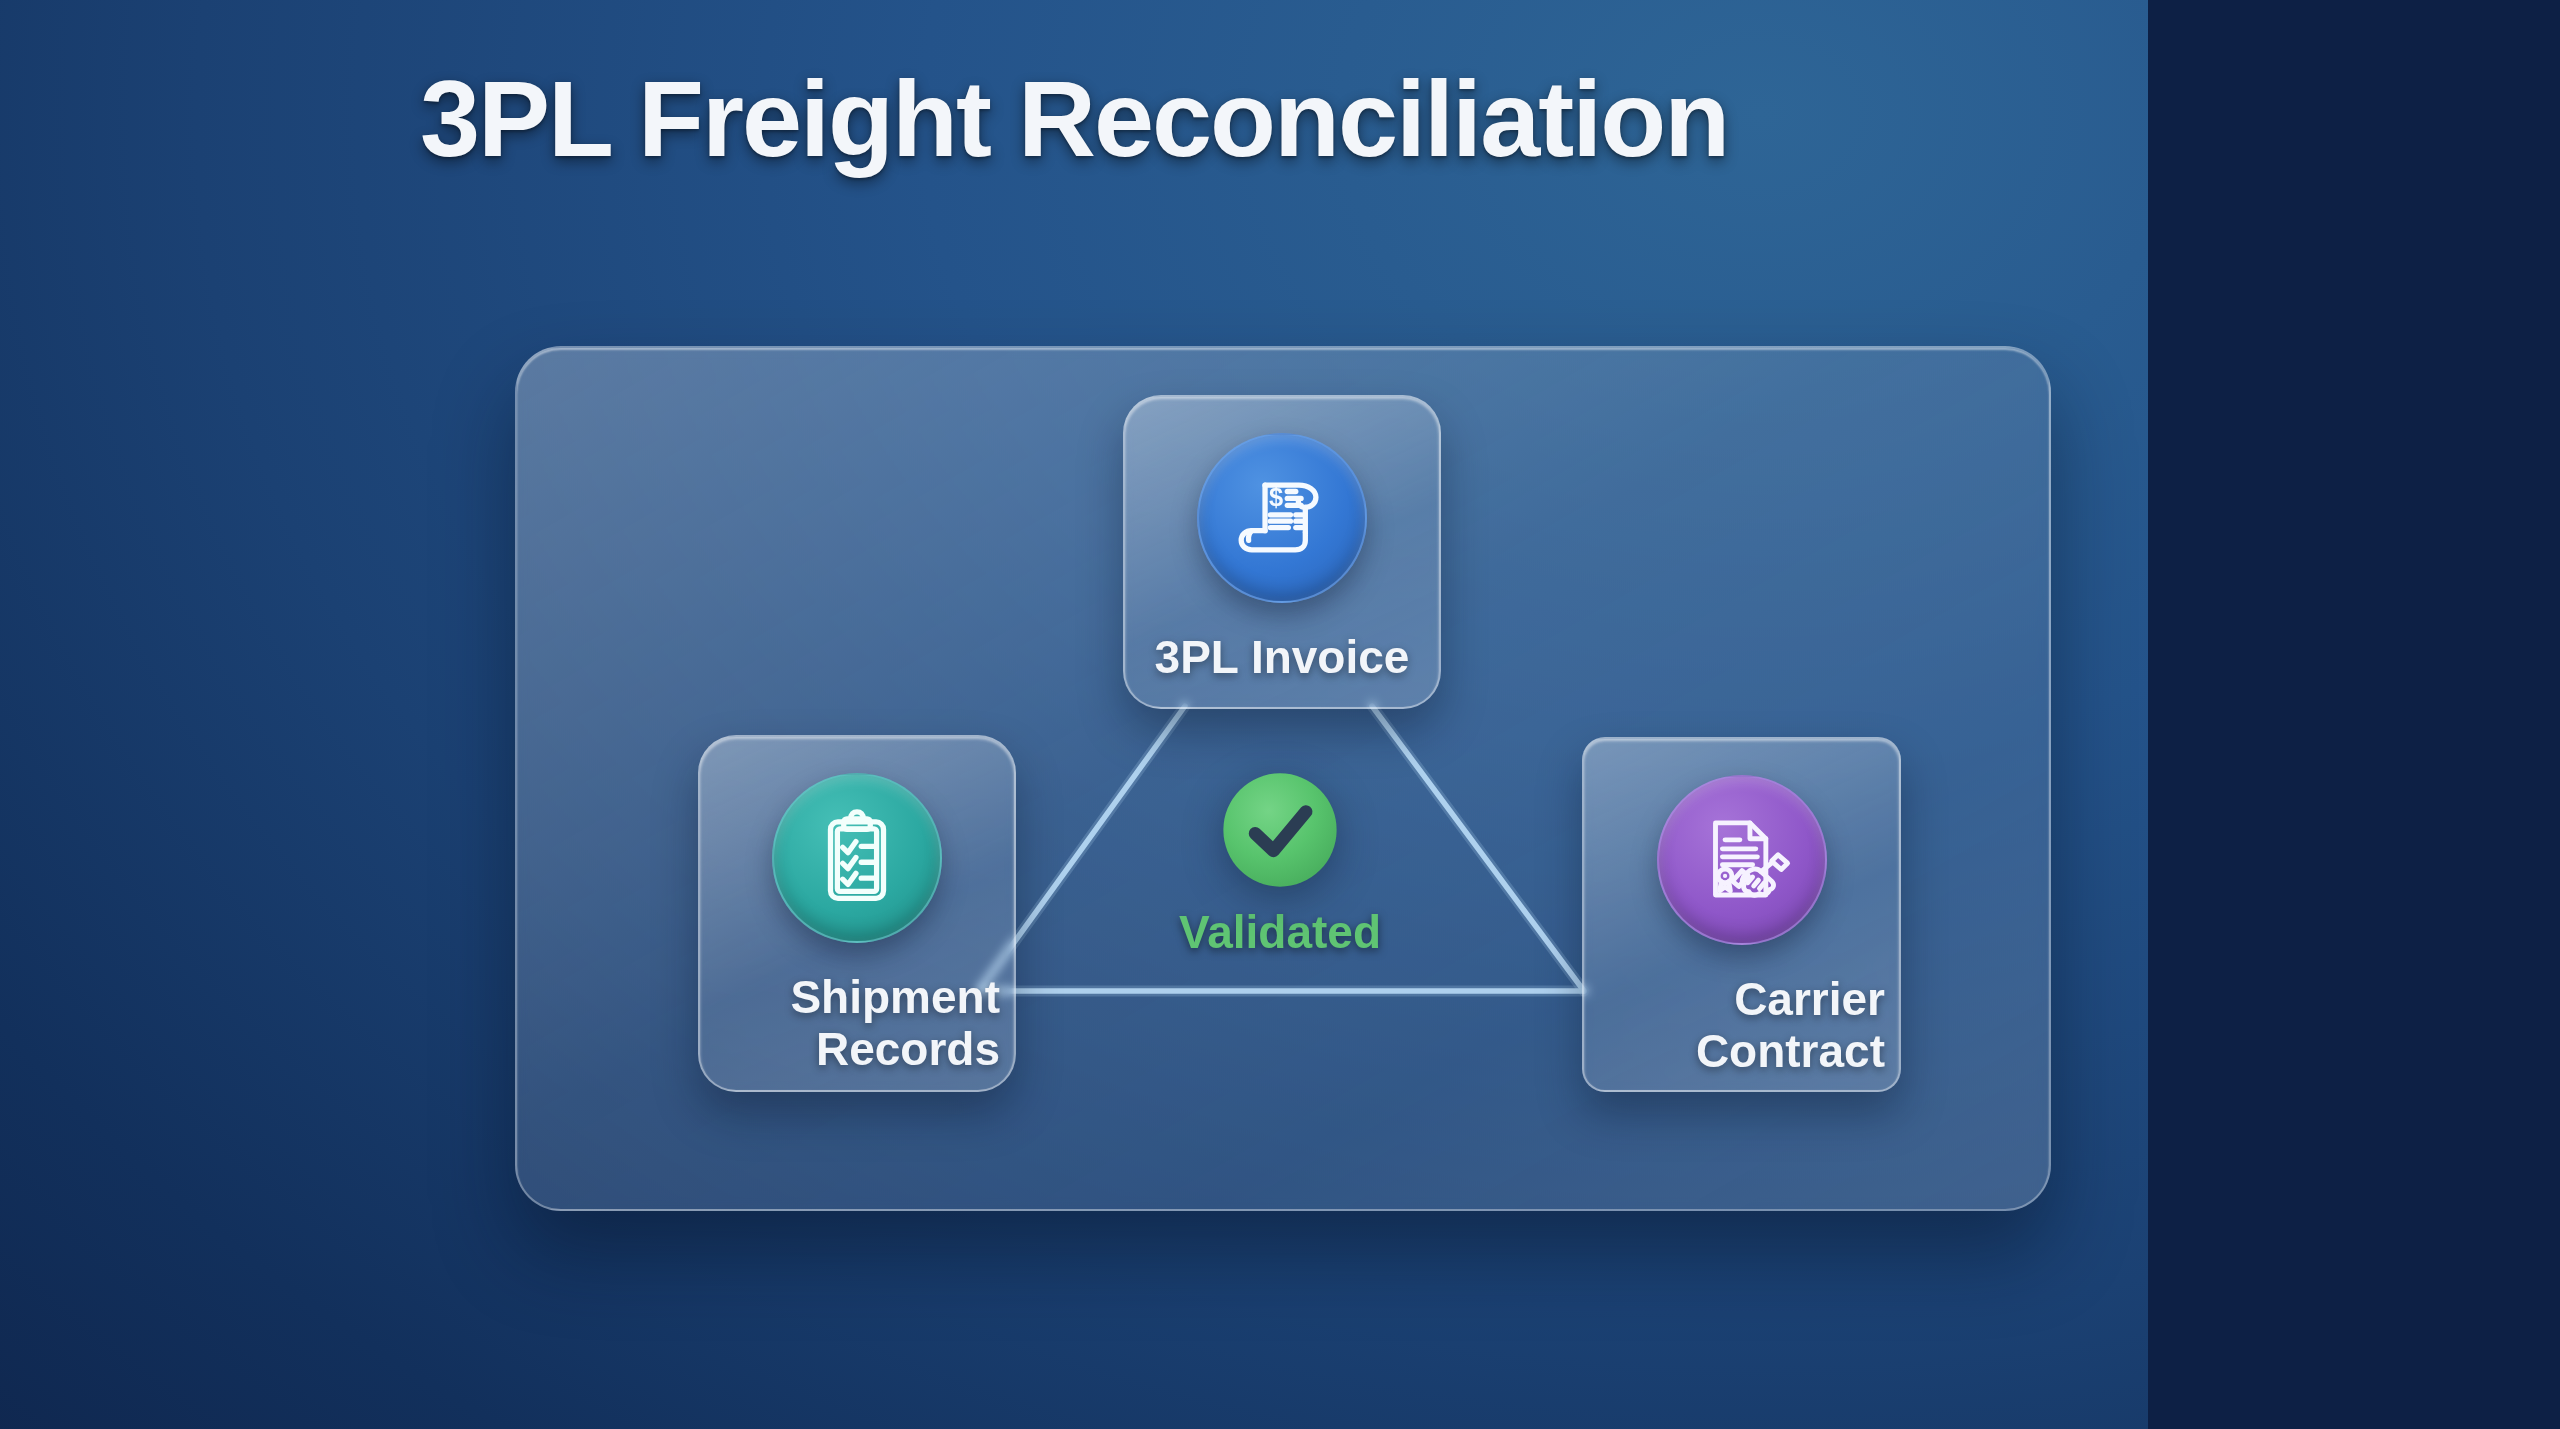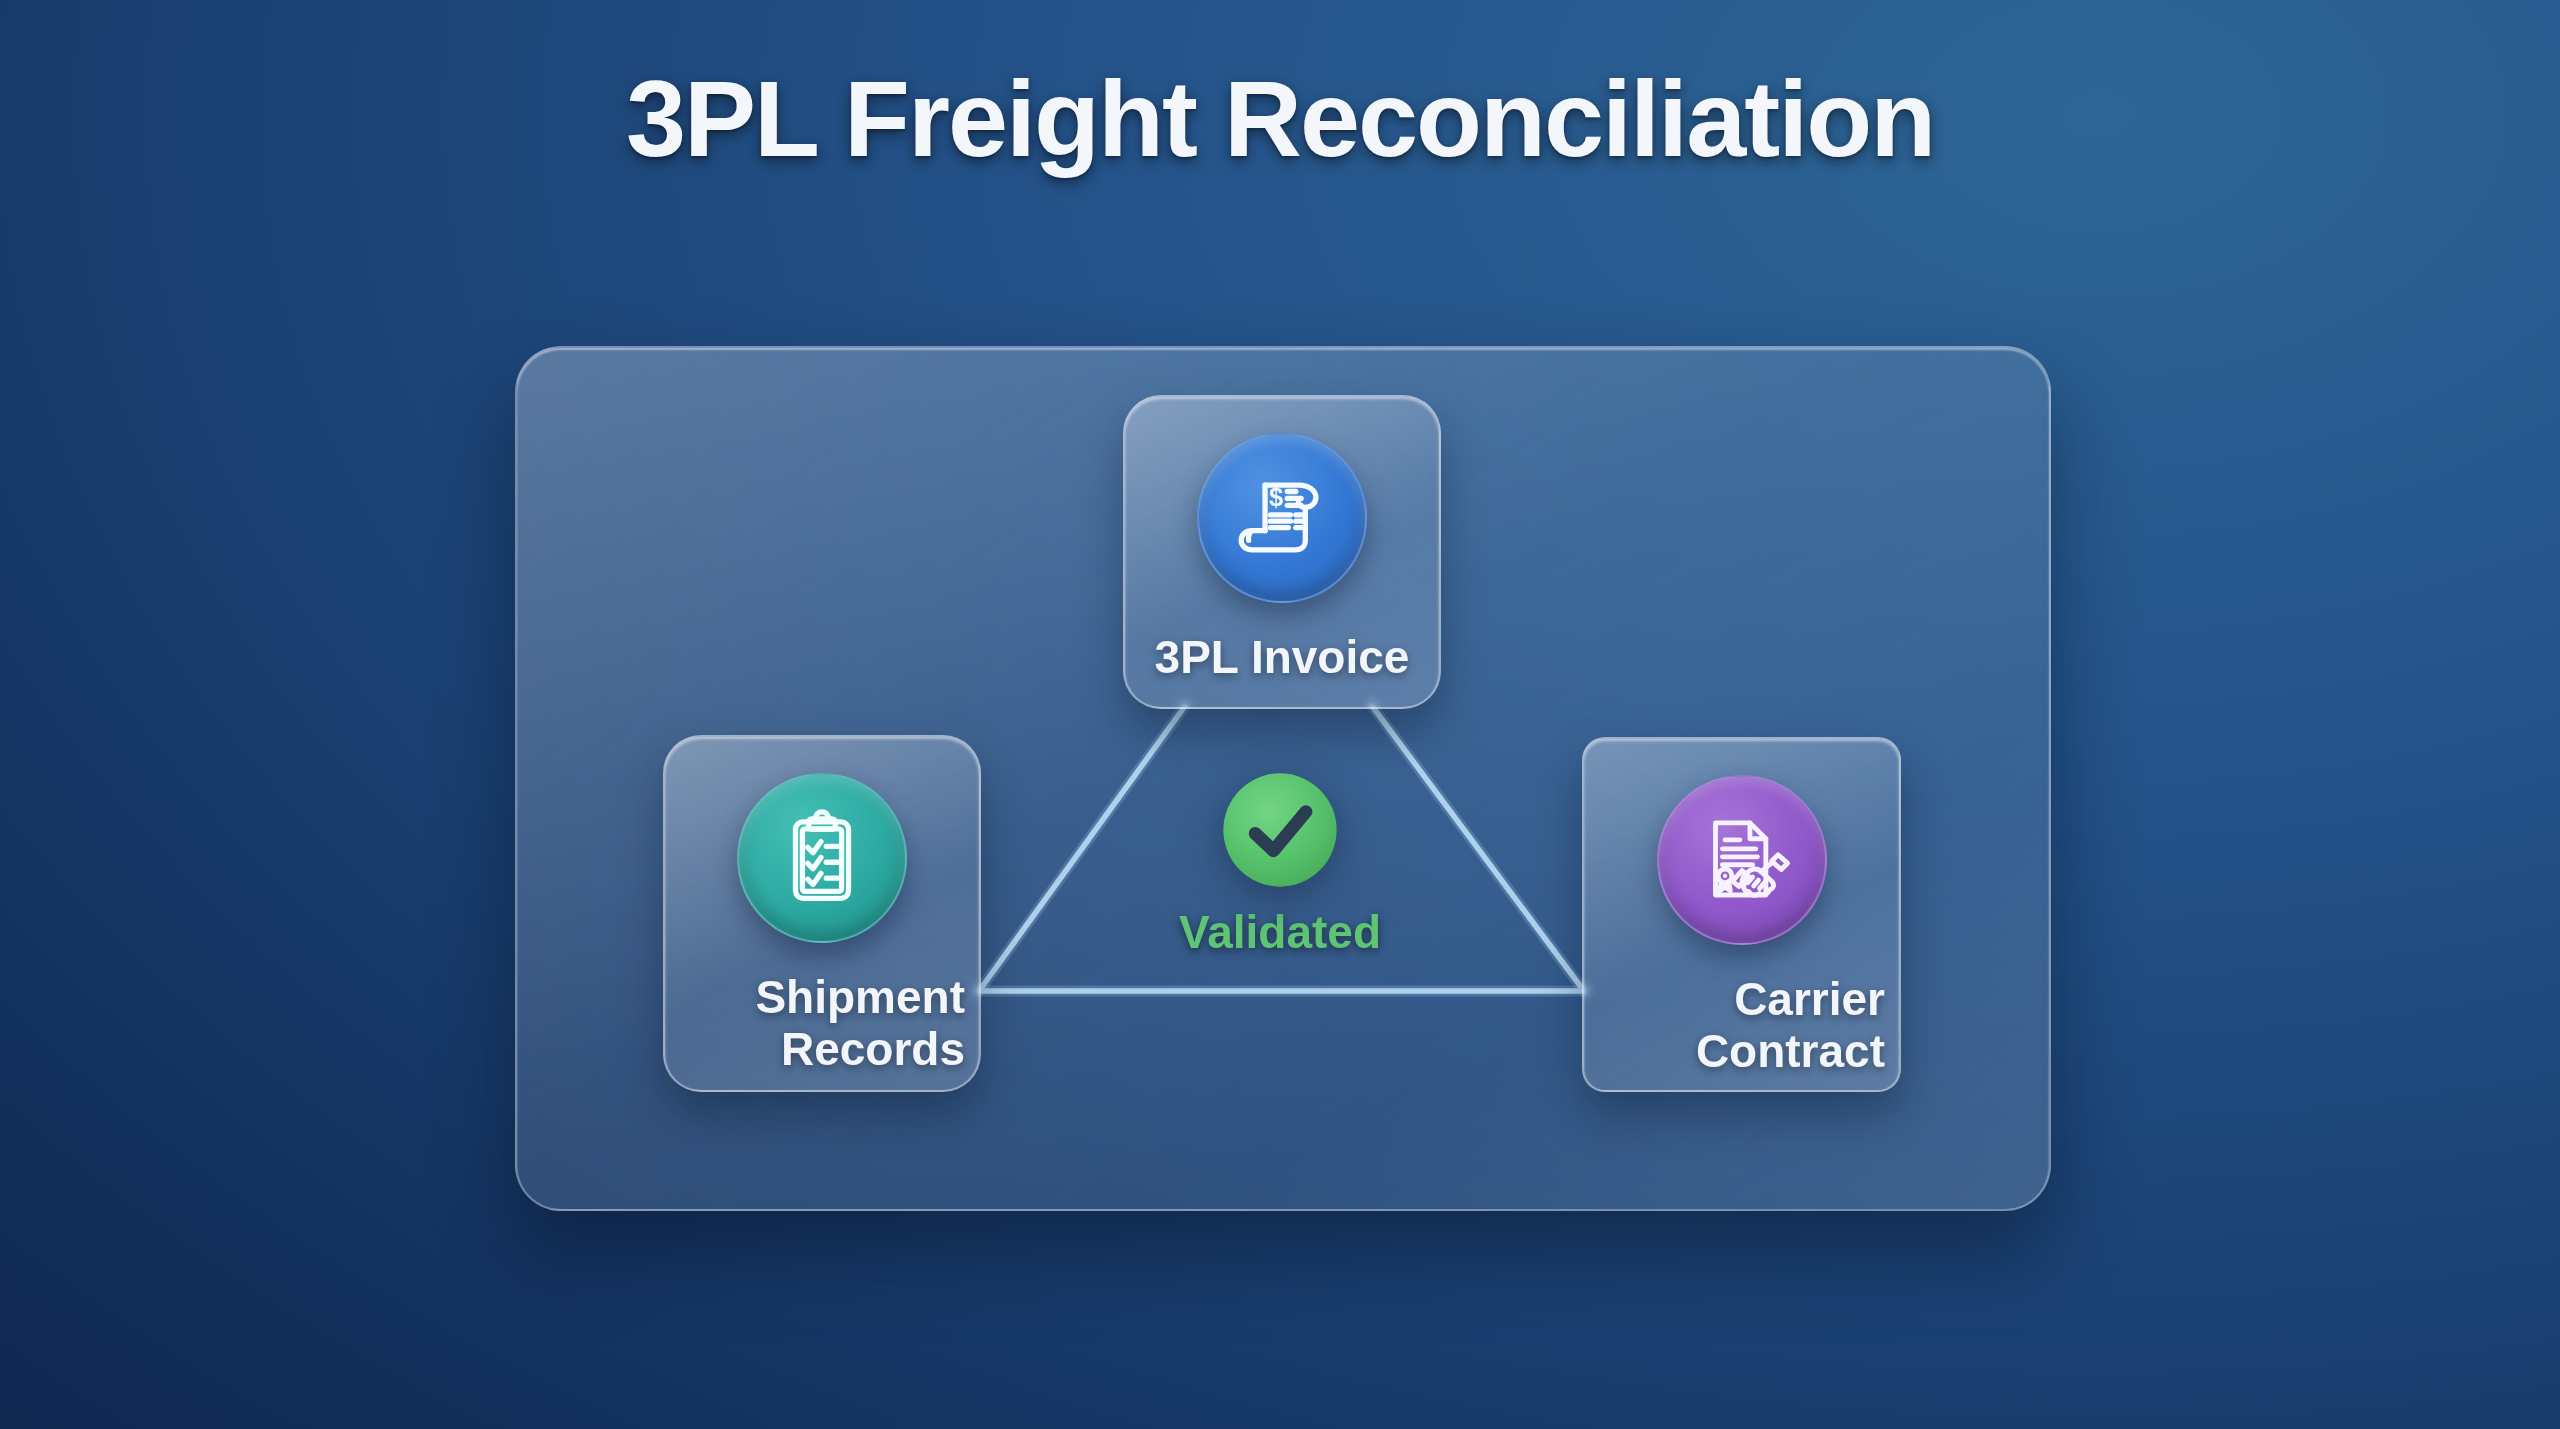--- a/index.html
+++ b/index.html
@@ -1,18 +1,18 @@
 <!DOCTYPE html>
 <html style="--bg-top: #1b4173; --bg-light: #2e6596; --bg-dark: #0d2045; --line: #b3d6f2; --invoice-accent: #3377d4; --shipment-accent: #2ba8a1; --contract-accent: #8f57c9; --validated-accent: #55c16a; --validated-text: #5fc473; --check-stroke: #2b3d53;"><head>
 <meta charset="utf-8">
 <style>
   html,body{margin:0;padding:0;background:#0d2045;}
   #stage{
     position:relative;
-    width:2560px;height:1429px;
+    width:2148px;height:1429px;
     overflow:hidden;
     font-family:"Liberation Sans","DejaVu Sans",sans-serif;
     background:
       radial-gradient(130% 150% at 82% 8%,
         var(--bg-light,#2e6596) 0%,
         #24538a 30%,
         var(--bg-top,#1b4173) 56%,
         #12305c 76%,
         var(--bg-dark,#0d2045) 100%);
   }
@@ -47,21 +47,21 @@
     border-radius:38px;
     background:linear-gradient(155deg,
       rgba(240,246,253,.34) 0%,
       rgba(192,206,228,.17) 55%,
       rgba(214,225,241,.22) 100%);
     border:2px solid rgba(255,255,255,.42);
     box-shadow:0 22px 44px rgba(6,16,38,.35), inset 0 2px 3px rgba(255,255,255,.5);
     backdrop-filter:blur(5px);
   }
   .card.invoice {left:1123px;top:395px;width:314px;height:310px;}
-  .card.shipment{left:663px; top:735px;width:314px;height:353px;}
+  .card.shipment{left:698px; top:735px;width:314px;height:353px;}
   .card.contract{left:1582px;top:737px;width:315px;height:351px;border-radius:23px;}
   .badge{
     width:166px;height:166px;border-radius:50%;margin-top:36px;
     display:flex;align-items:center;justify-content:center;flex:none;
     box-shadow:0 12px 26px rgba(8,18,40,.35),
                inset 0 -8px 16px rgba(0,0,0,.20),
                inset 0 5px 12px rgba(255,255,255,.22);
     border:2px solid rgba(210,230,255,.25);
   }
   .badge.blue  {background:radial-gradient(circle at 38% 30%, #4f92e2, var(--invoice-accent,#3377d4) 55%, #2a62b4);}

